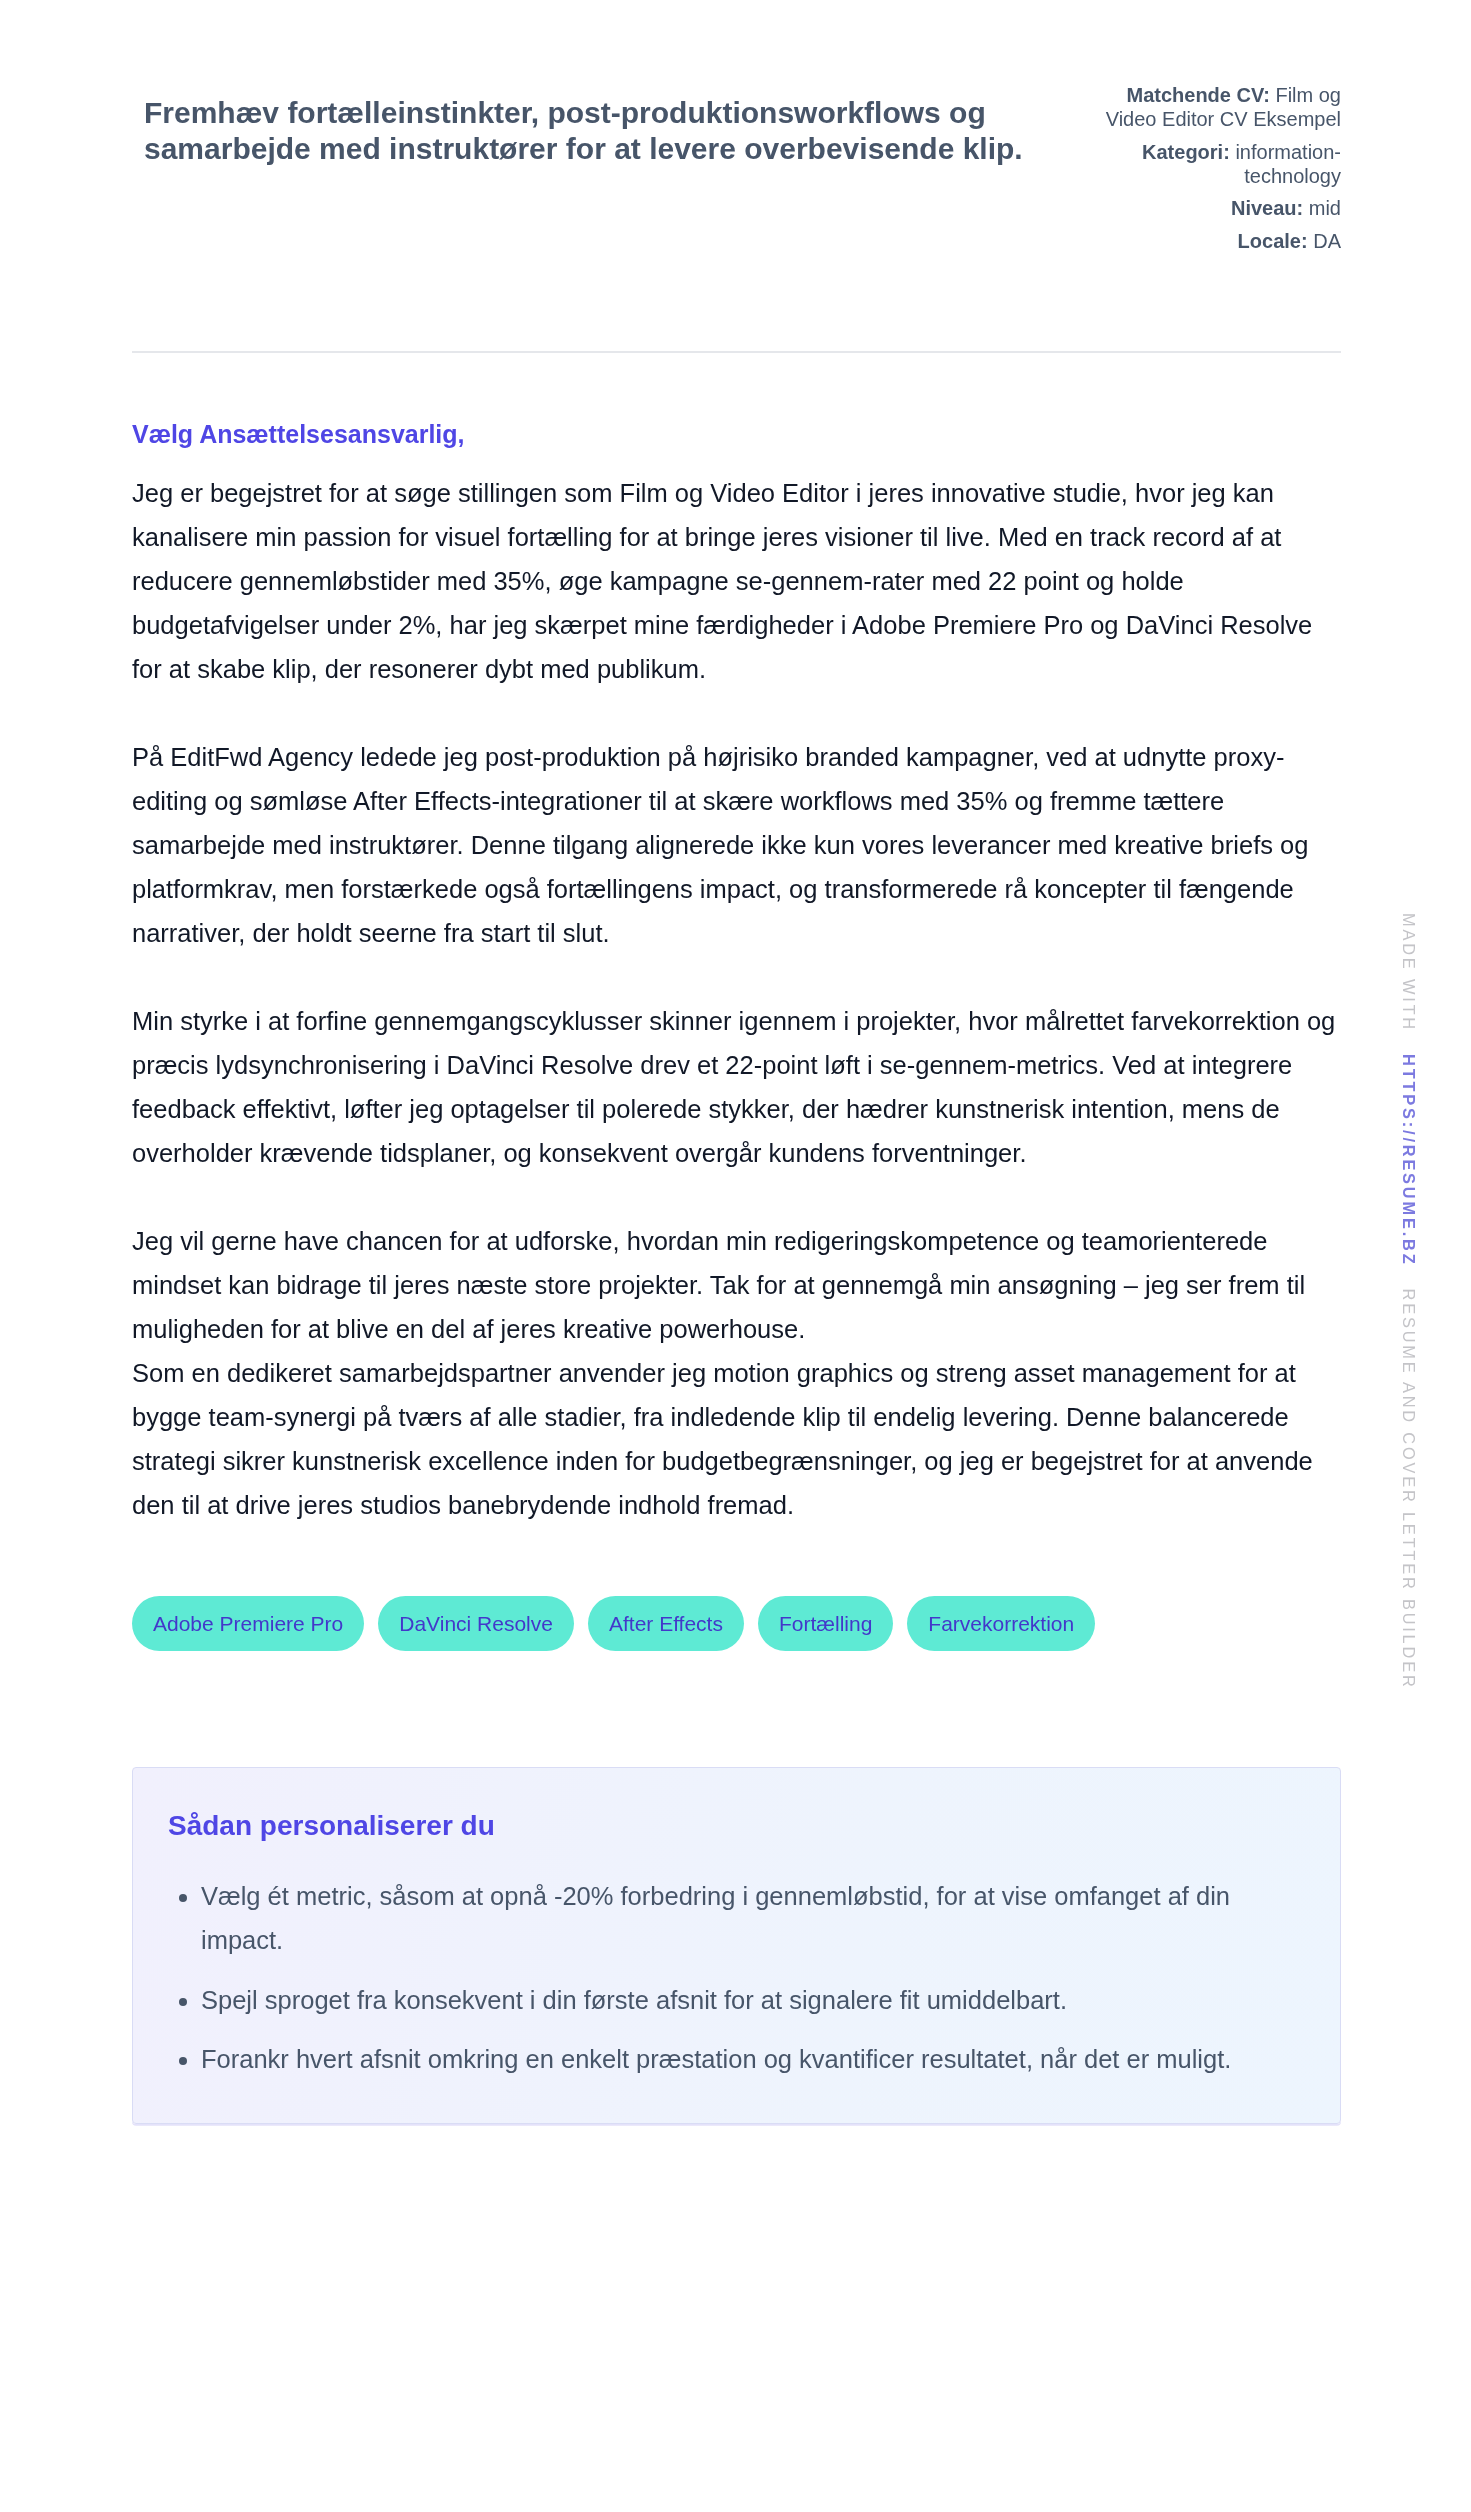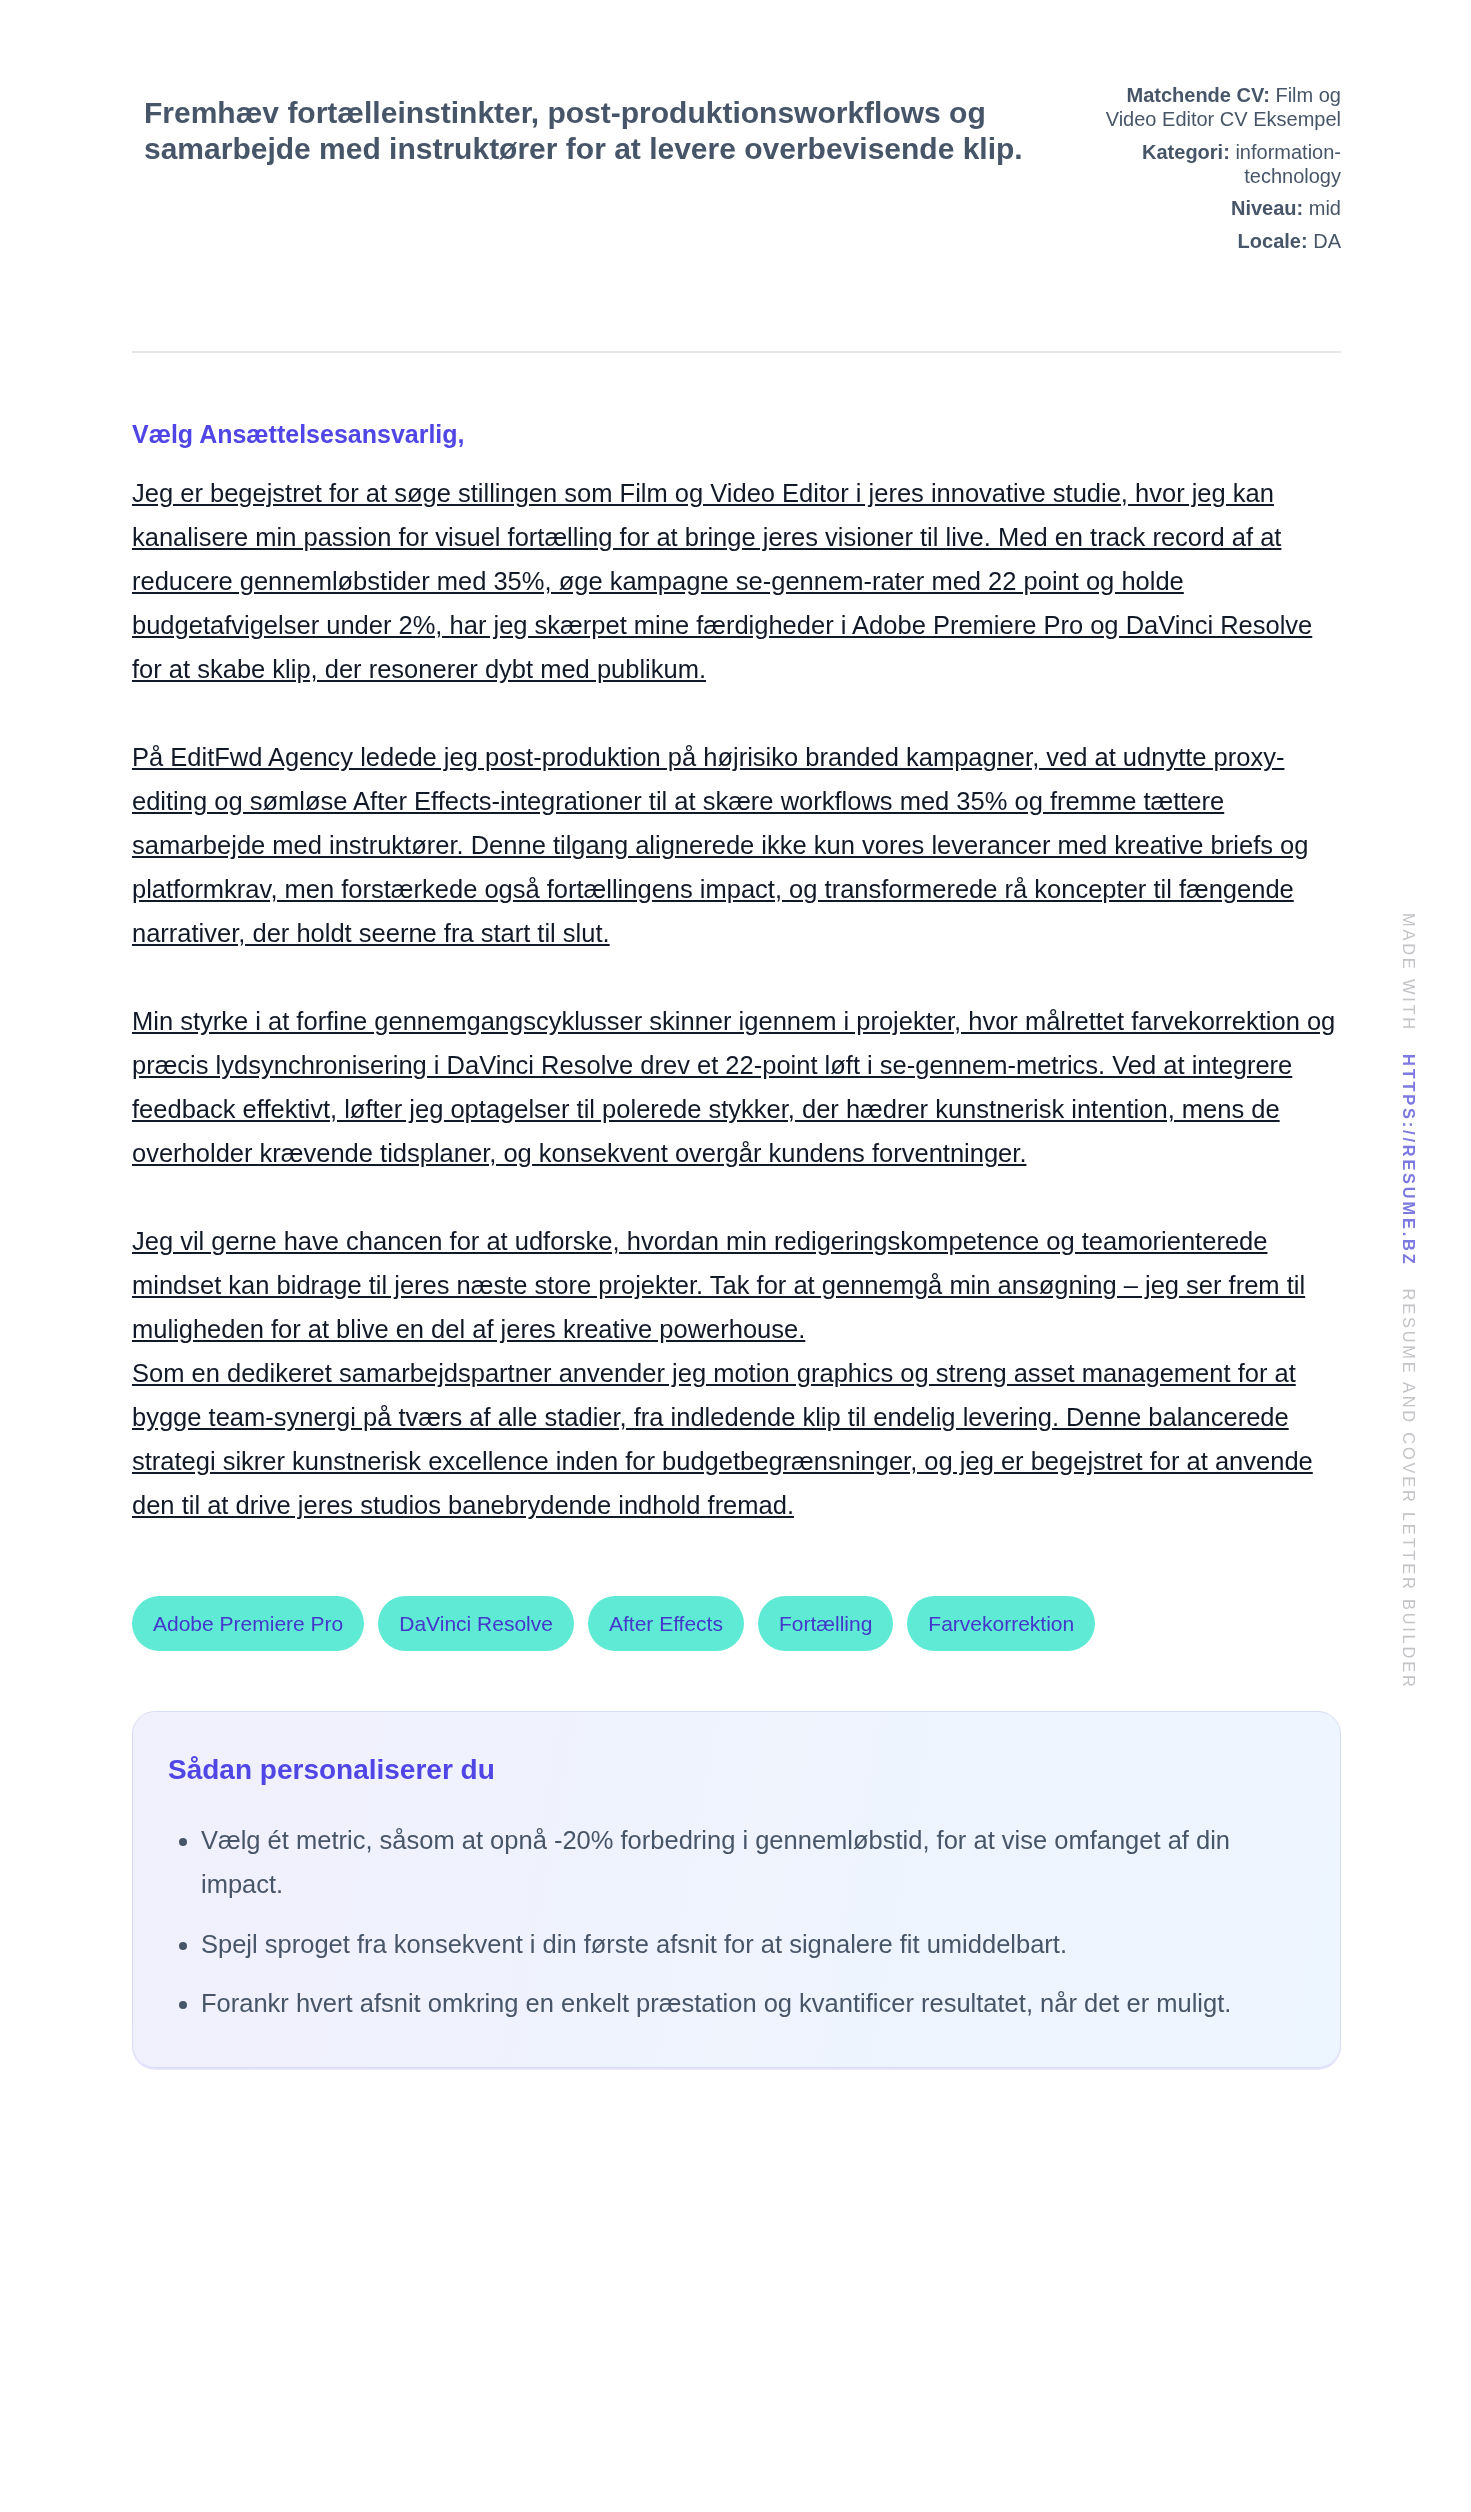--- a/index.html
+++ b/index.html
@@ -73,21 +73,20 @@
       color: #4f46e5;
     }
     .letter-body {
       margin-top: 19px;
     }
     .paragraph {
       margin: 0 0 44px 0;
       font-size: 25.5px;
       line-height: 44px;
       color: #111827;
-      text-decoration: underline;
     }
     
     .signature {
       margin-top: 80px;
     }
     .sig-name {
       font-size: 26px;
       line-height: 35px;
       font-weight: 700;
       color: #111827;
@@ -110,25 +109,25 @@
       padding: 0 21px;
       border-radius: 28px;
       background: #5eead4;
       color: #4338ca;
       font-size: 21px;
       font-weight: 500;
       white-space: nowrap;
     }
     
     .tips {
-      margin-top: 60px;
+      margin-top: 116px;
       width: 1209px;
       box-sizing: border-box;
       border: 1.7px solid #d9dcf5;
-      border-radius: 23px;
+      border-radius: 4px;
       background: linear-gradient(100deg, #f1f0fd 0%, #eef4fd 60%, #edf5fe 100%);
       padding: 40px 35px 42px 35px;
       box-shadow: 0 1.7px 0 #e4e2fa;
     }
     .tips-title {
       margin: 0 0 31px 0;
       font-size: 28px;
       line-height: 35px;
       font-weight: 700;
       color: #4f46e5;

